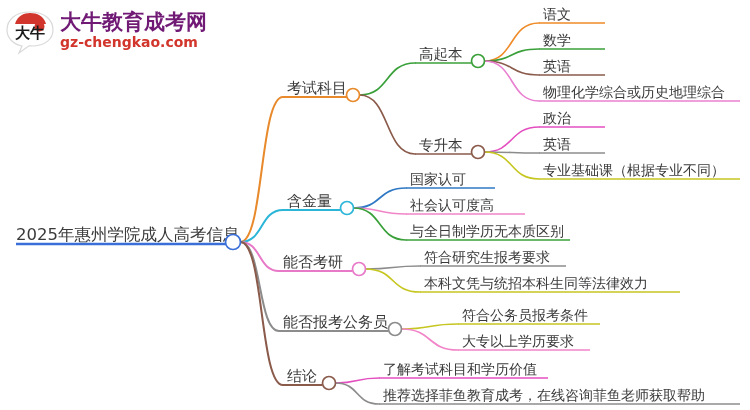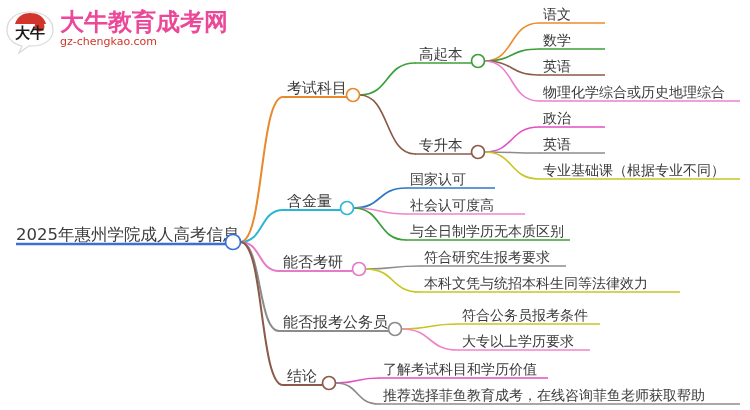--- a/index.html
+++ b/index.html
@@ -6,24 +6,24 @@
   body{width:750px;height:410px;position:relative;overflow:hidden;
        font-family:"DejaVu Sans","Liberation Sans",sans-serif;}
 
   #stage{position:absolute;left:0;top:0;width:750px;height:410px;}
 
   
   #logo{position:absolute;left:4px;top:9px;width:222px;height:48px;}
   #logo-mark{position:absolute;left:0;top:0;width:52px;height:46px;}
   #logo-text{position:absolute;left:56px;top:2px;width:166px;height:44px;}
   #logo-cn{font-family:"DejaVu Sans","Liberation Sans",sans-serif;
-           font-weight:bold;font-size:24px;color:#ec4899;letter-spacing:0px;
+           font-weight:bold;font-size:21px;color:#701a75;letter-spacing:0px;
            line-height:22px;white-space:nowrap;}
   #logo-en{font-family:"DejaVu Sans","Liberation Sans",sans-serif;
-           font-weight:normal;font-size:11px;color:#d1352b;
+           font-weight:bold;font-size:14px;color:#d1352b;
            line-height:16px;white-space:nowrap;margin-top:1px;}
 
   
   #map{position:absolute;left:0;top:0;width:750px;height:410px;}
   .link{fill:none;stroke-linecap:round;}
   .node-underline{stroke-linecap:butt;}
   .node-circle{fill:#ffffff;}
 
   .nd-label{font-family:"DejaVu Sans","Liberation Sans",sans-serif;
             fill:#3a3a3a;dominant-baseline:alphabetic;}

